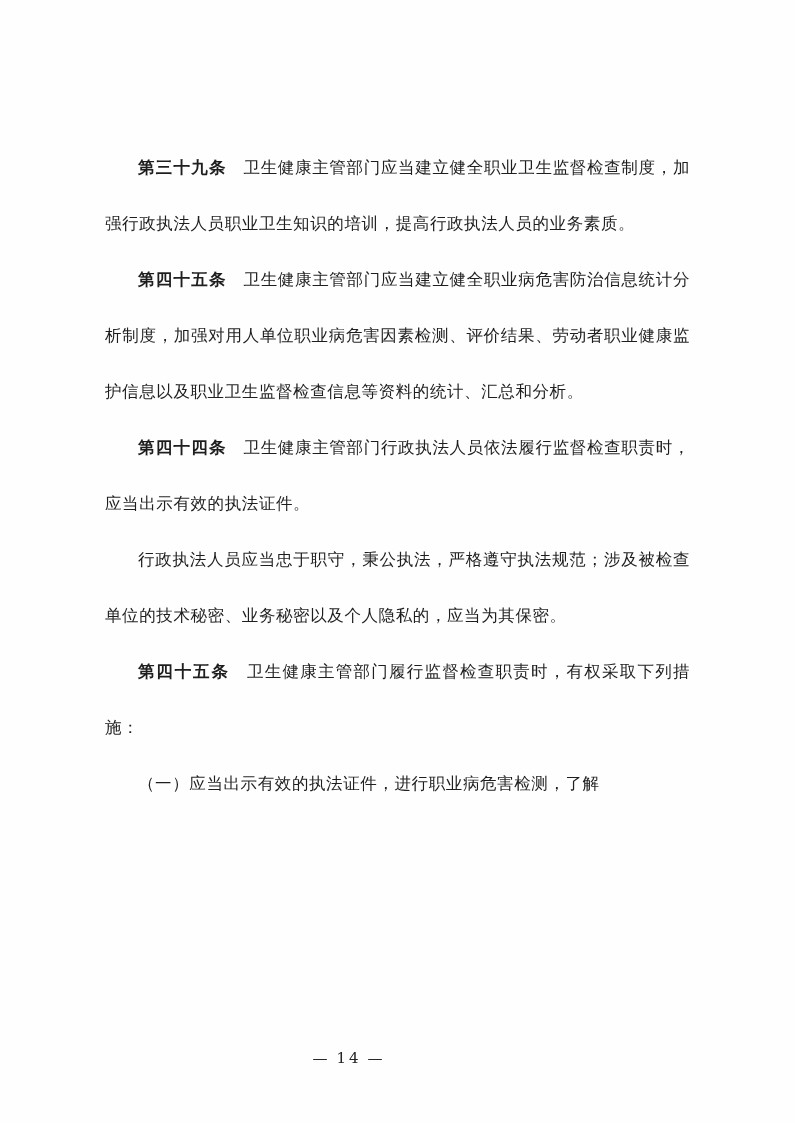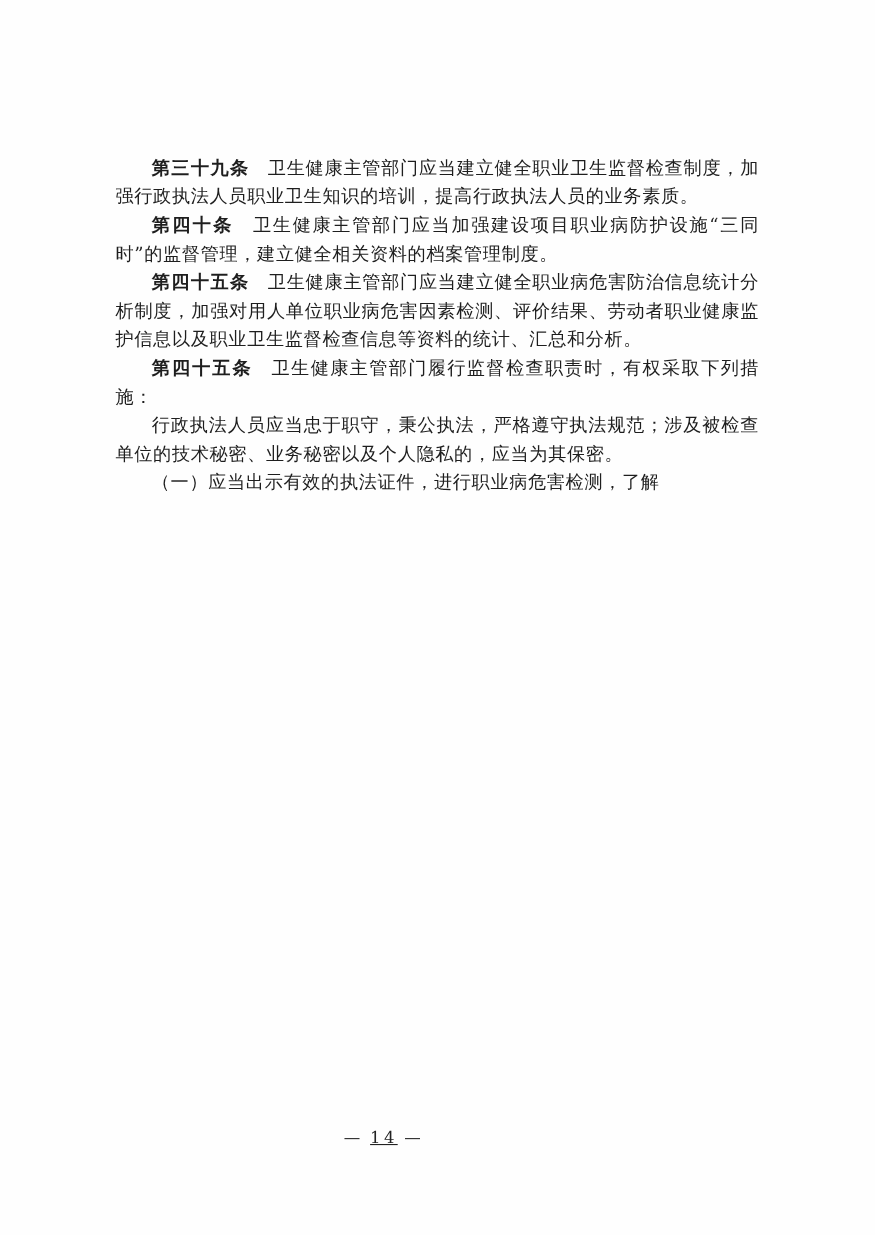--- a/index.html
+++ b/index.html
@@ -20,21 +20,21 @@
     left: 0;
     top: 0;
     width: 795px;
     height: 1123px;
     box-sizing: border-box;
     padding: 140px 105px 60px 105px;
     background: #fefefe;
   }
   .doc-body {
     font-size: 16.5px;
-    line-height: 26px;
+    line-height: 56px;
     letter-spacing: 0.6px;
     text-align: justify;
     text-justify: inter-ideograph;
     color: #1e1e1e;
   }
   .para {
     margin: 0;
     text-indent: 2em;
     text-align: justify;
   }
@@ -42,52 +42,51 @@
     font-weight: 600;
     letter-spacing: 1.2px;
   }
   .article-gap {
     display: inline-block;
     width: 1em;
   }
   .footer {
     position: absolute;
     left: 0;
-    bottom: 80px;
+    bottom: 56px;
     width: 698px;
     text-align: center;
     font-size: 15px;
     letter-spacing: 3px;
     color: #222;
     font-family: "DejaVu Serif", "Liberation Serif", serif;
-    text-decoration: underline;
   }
   .footer .dash {
     display: inline-block;
     padding: 0 6px;
   }
 </style>
 </head>
 <body>
 
 <div class="page">
   <div class="doc-body">
 
     <p class="para"><span class="article-num">第三十九条</span><span class="article-gap"></span><span>卫生健康主管部门应当建立健全职业卫生监督检查制度，加强行政执法人员职业卫生知识的培训，提高行政执法人员的业务素质。</span></p>
 
-    <p class="para"><span class="article-num">第四十条</span><span class="article-gap"></span><span>卫生健康主管部门应当加强建设项目职业病防护设施“三同时”的监督管理，建立健全相关资料的档案管理制度。</span></p>
 
 
     <p class="para"><span class="article-num">第四十五条</span><span class="article-gap"></span><span>卫生健康主管部门应当建立健全职业病危害防治信息统计分析制度，加强对用人单位职业病危害因素检测、评价结果、劳动者职业健康监护信息以及职业卫生监督检查信息等资料的统计、汇总和分析。</span></p>
 
 
+    <p class="para"><span class="article-num">第四十四条</span><span class="article-gap"></span><span>卫生健康主管部门行政执法人员依法履行监督检查职责时，应当出示有效的执法证件。</span></p>
+
+    <p class="para"><span>行政执法人员应当忠于职守，秉公执法，严格遵守执法规范；涉及被检查单位的技术秘密、业务秘密以及个人隐私的，应当为其保密。</span></p>
 
     <p class="para"><span class="article-num">第四十五条</span><span class="article-gap"></span><span>卫生健康主管部门履行监督检查职责时，有权采取下列措施：</span></p>
-
-    <p class="para"><span>行政执法人员应当忠于职守，秉公执法，严格遵守执法规范；涉及被检查单位的技术秘密、业务秘密以及个人隐私的，应当为其保密。</span></p>
 
     <p class="para"><span>（一）应当出示有效的执法证件，进行职业病危害检测，了解</span></p>
 
   </div>
 </div>
 
 <div class="footer">
   <span class="dash">—</span><span>14</span><span class="dash">—</span>
 </div>
 

